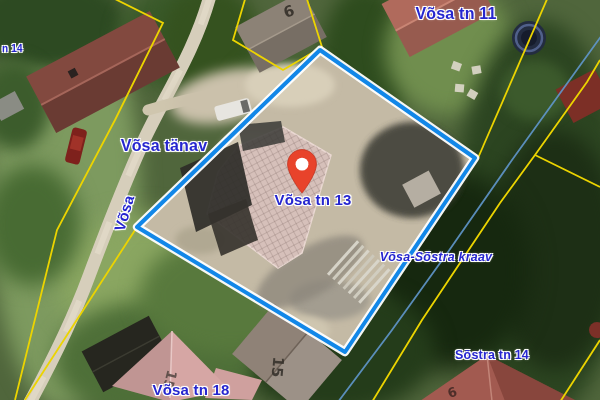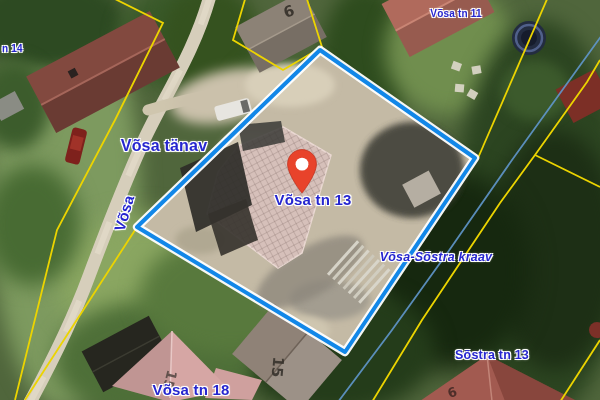--- a/index.html
+++ b/index.html
@@ -174,26 +174,26 @@
   </svg>
 
   <div id="roofnums-layer">
       <div class="roof-number" style="left: 289px; top: 12px; font-size: 15px; color: rgb(47, 42, 36); opacity: 0.85; transform: translate(-50%, -50%) rotate(-20deg);">6</div>
       <div class="roof-number" style="left: 170px; top: 380px; font-size: 14px; color: rgb(74, 63, 58); opacity: 0.8; transform: translate(-50%, -50%) rotate(105deg);">15</div>
       <div class="roof-number" style="left: 277px; top: 367px; font-size: 15px; color: rgb(50, 46, 40); opacity: 0.85; transform: translate(-50%, -50%) rotate(95deg);">15</div>
       <div class="roof-number" style="left: 452px; top: 392px; font-size: 13px; color: rgb(58, 36, 32); opacity: 0.8; transform: translate(-50%, -50%) rotate(160deg);">9</div>
     </div>
   <div id="labels-layer">
       <div class="map-label" style="left: 2px; top: 49px; font-size: 10px; transform: translate(0px, -50%) rotate(0deg);">n 14</div>
-      <div class="map-label" style="left: 456px; top: 14px; font-size: 10px; transform: translate(-50%, -50%) rotate(0deg);">Võsa tn 11</div>
+      <div class="map-label" style="left: 456px; top: 14px; font-size: 16px; transform: translate(-50%, -50%) rotate(0deg);">Võsa tn 11</div>
       <div class="map-label" style="left: 164px; top: 146px; font-size: 16px; transform: translate(-50%, -50%) rotate(0deg);">Võsa tänav</div>
       <div class="map-label" style="left: 124px; top: 213px; font-size: 15px; transform: translate(-50%, -50%) rotate(-73deg);">Võsa</div>
       <div class="map-label" style="left: 313px; top: 199px; font-size: 15px; transform: translate(-50%, -50%) rotate(0deg);">Võsa tn 13</div>
       <div class="map-label" style="left: 436px; top: 257px; font-size: 12.5px; transform: translate(-50%, -50%) rotate(0deg); font-style: italic;">Võsa-Sõstra kraav</div>
-      <div class="map-label" style="left: 492px; top: 355px; font-size: 12.5px; transform: translate(-50%, -50%) rotate(0deg);">Sõstra tn 13</div>
+      <div class="map-label" style="left: 492px; top: 355px; font-size: 12.5px; transform: translate(-50%, -50%) rotate(0deg);">Sõstra tn 14</div>
       <div class="map-label" style="left: 191px; top: 389px; font-size: 15px; transform: translate(-50%, -50%) rotate(0deg);">Võsa tn 18</div>
     </div>
 
   <svg id="marker-pin" width="38" height="47" viewBox="0 0 24 30">
     <path d="M12 1C6.9 1 2.8 5.1 2.8 10.2c0 7 9.2 18.6 9.2 18.6s9.2-11.6 9.2-18.6C21.2 5.1 17.1 1 12 1z" fill="#e8432b" stroke="#c0321f" stroke-width="0.5"></path>
     <circle cx="12" cy="10.3" r="4.1" fill="#ffffff"></circle>
   </svg>
 
 </div>
 

